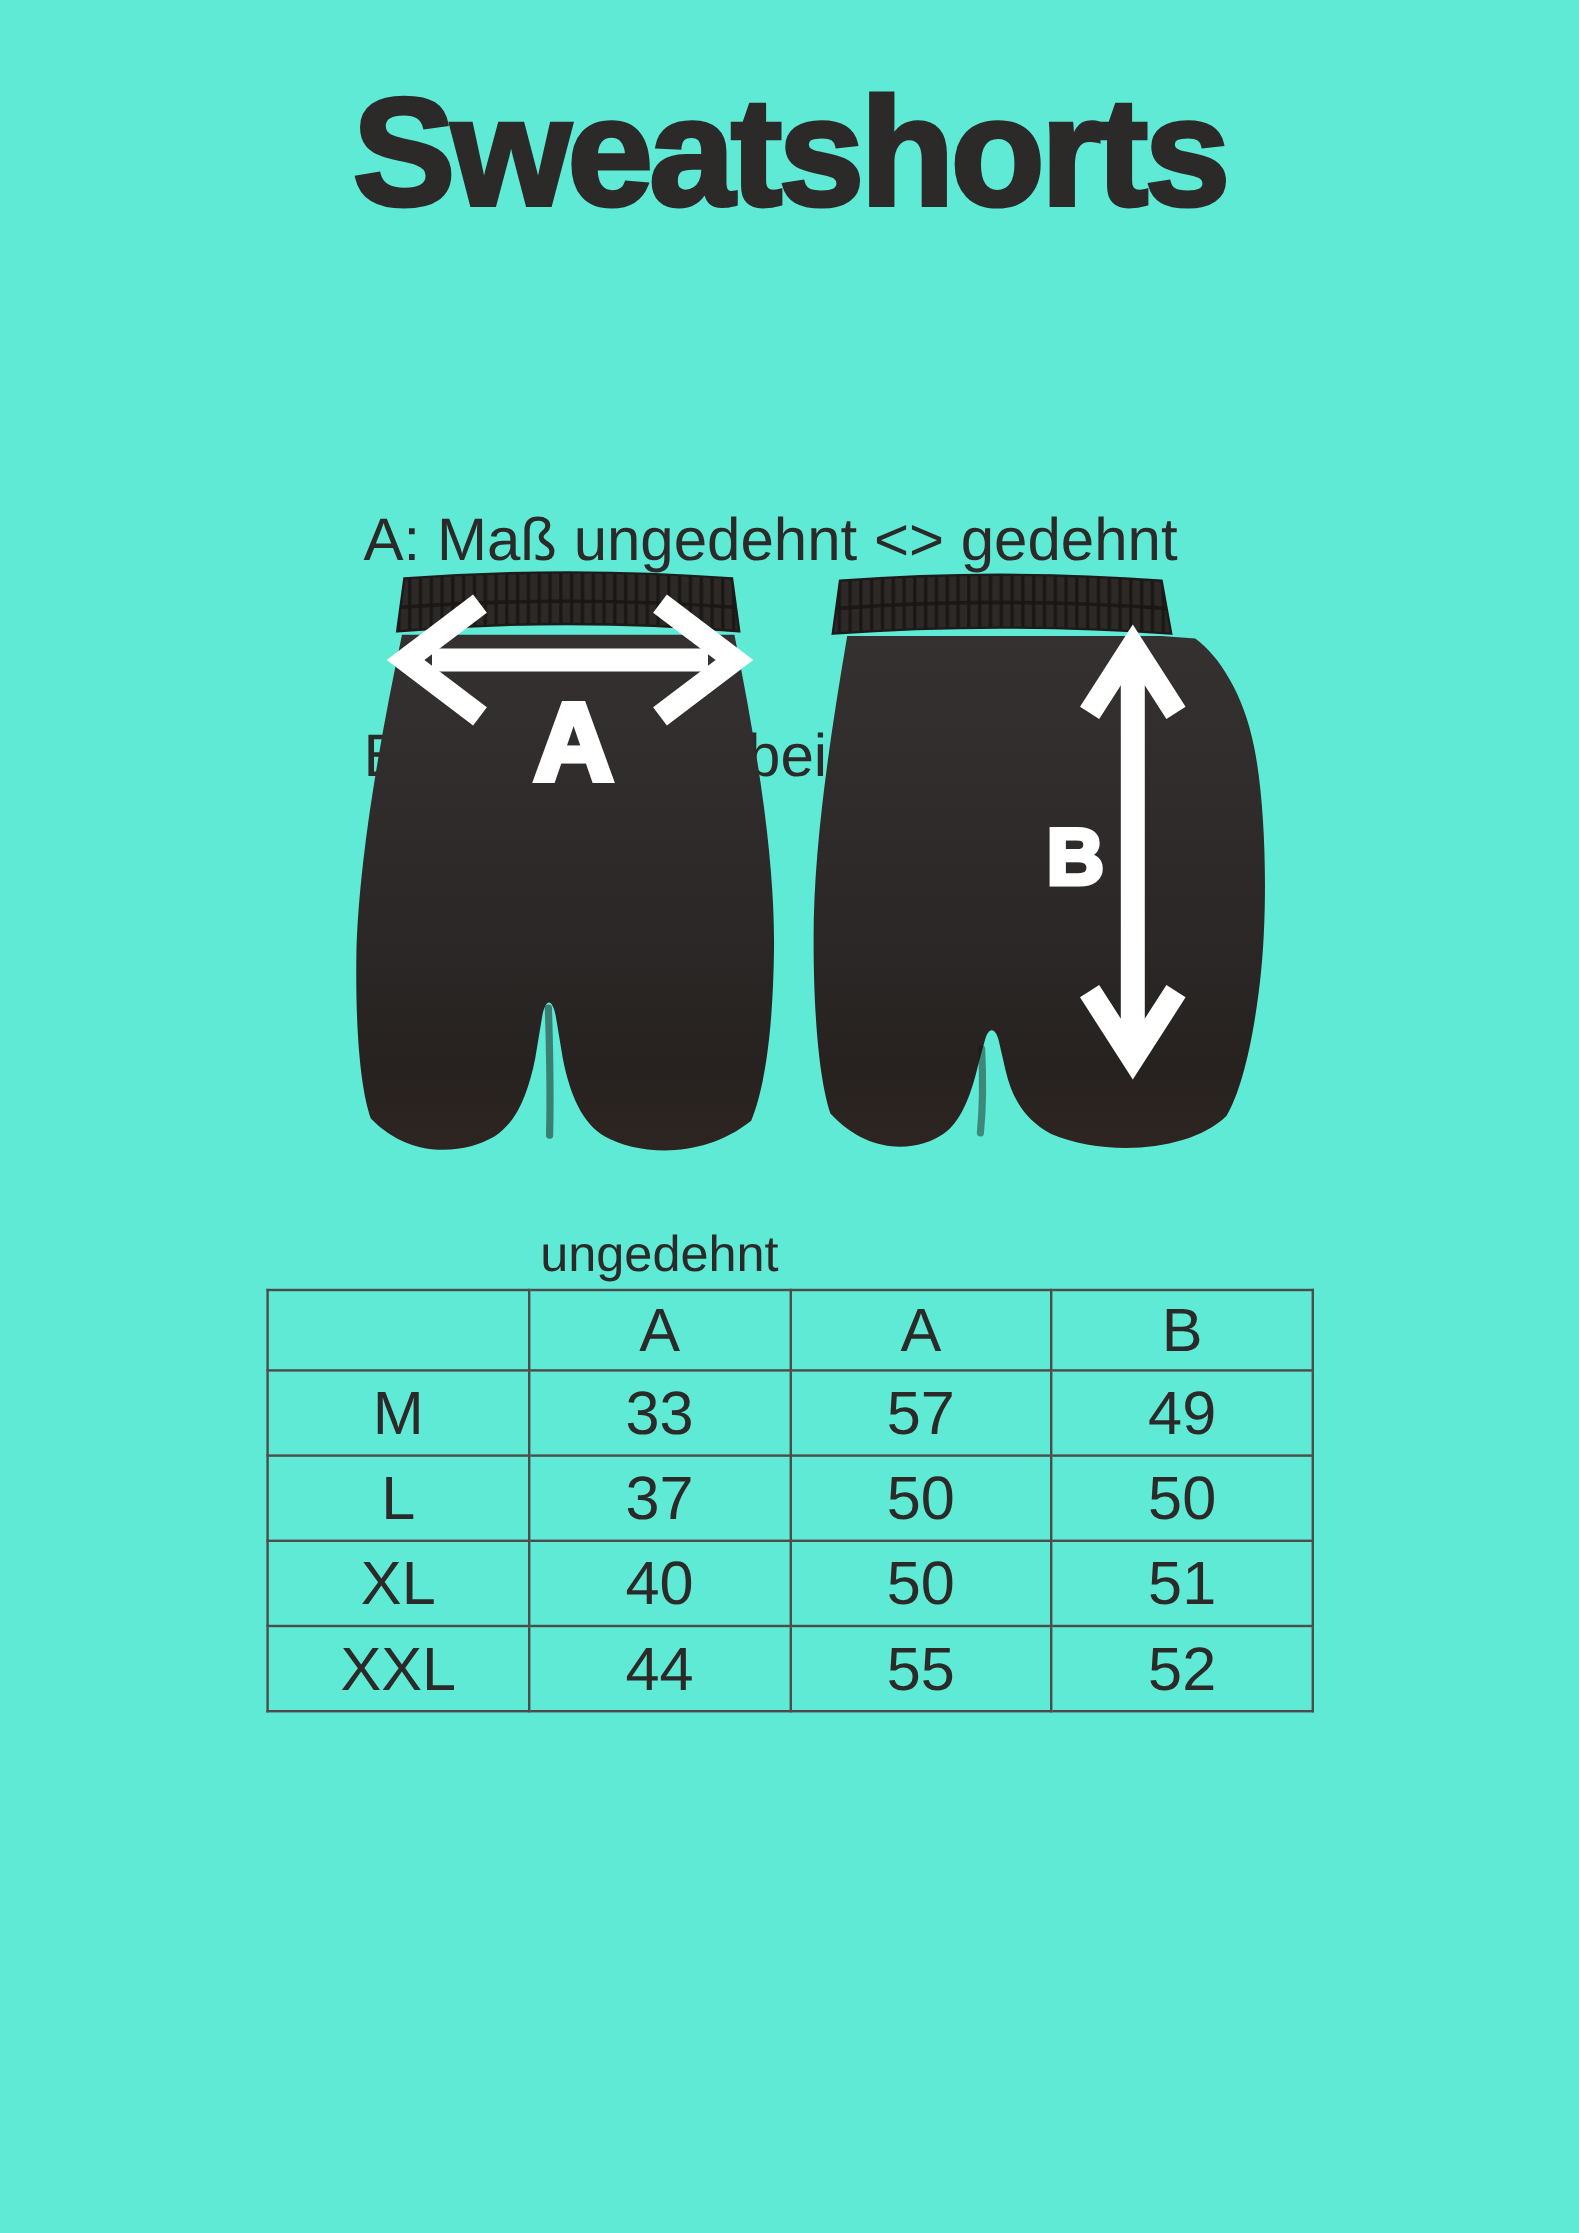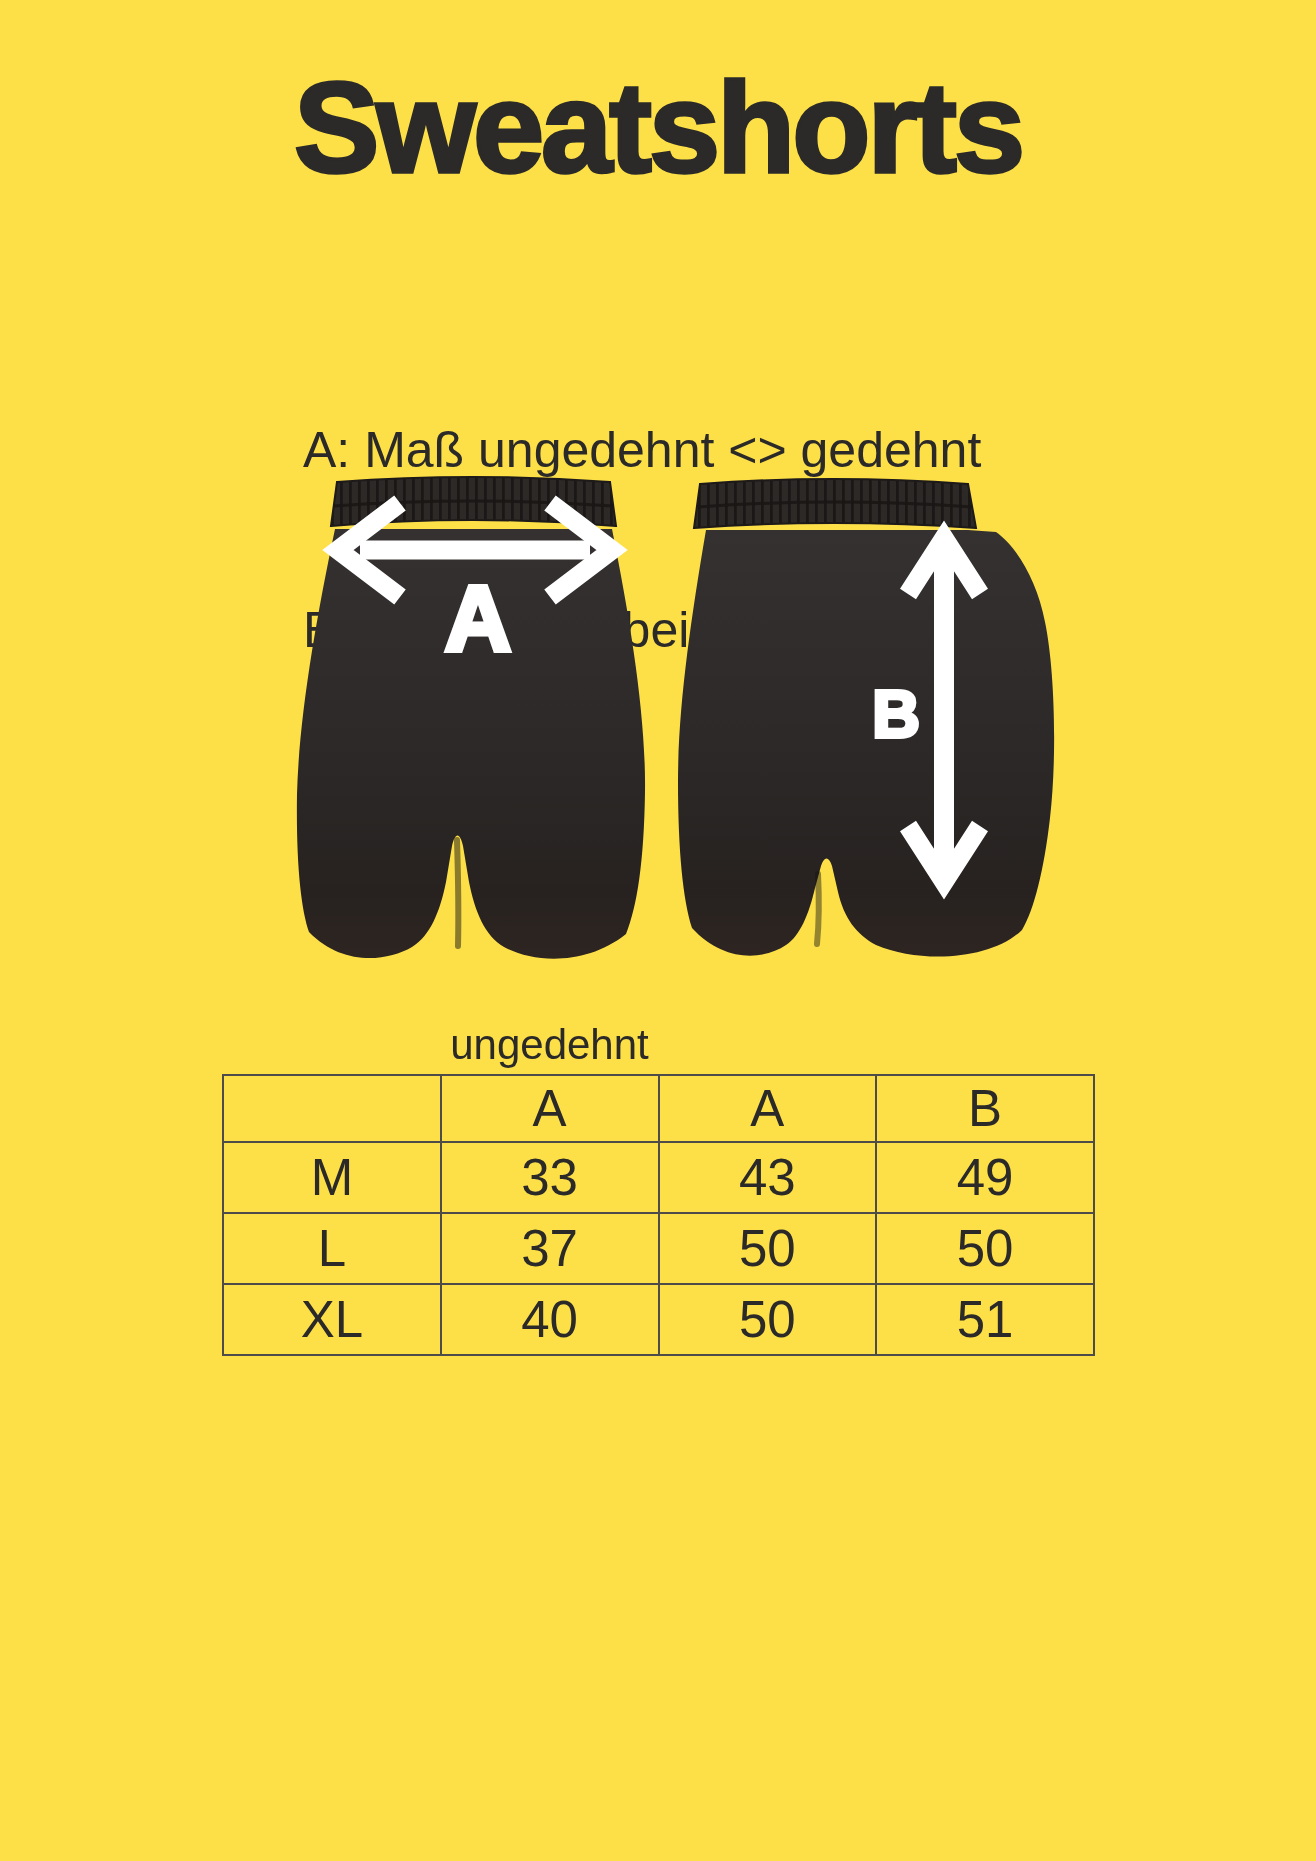--- a/index.html
+++ b/index.html
@@ -1,19 +1,19 @@
 <!DOCTYPE html>
 <html><head>
 <meta charset="utf-8">
 <title>Sweatshorts</title>
 <style>
   * { margin:0; padding:0; box-sizing:border-box; }
   html,body { background:#ffffff; }
   .page {
-    position:relative; width:1316px; height:1861px; background:#fde047;
+    position:relative; width:1316px; height:1861px; background:#5eead4;
     font-family:"Liberation Sans", sans-serif; color:#2b2a29; overflow:hidden;
   }
   .title {
     position:absolute; top:64px; left:0; width:100%;
     text-align:center; font-size:128px; font-weight:bold; line-height:1;
     letter-spacing:-3px; -webkit-text-stroke:3.5px #2b2a29;
   }
   .legend {
     position:absolute; left:303px; top:300px;
     font-size:50px; line-height:60px; white-space:pre;
@@ -125,32 +125,38 @@
     <tbody>
         <tr class="hdr">
       <td></td>
       <td>A</td>
       <td>A</td>
       <td>B</td>
     </tr>
     <tr>
       <td>M</td>
       <td>33</td>
-      <td>43</td>
+      <td>57</td>
       <td>49</td>
     </tr>
     <tr>
       <td>L</td>
       <td>37</td>
       <td>50</td>
       <td>50</td>
     </tr>
     <tr>
       <td>XL</td>
       <td>40</td>
       <td>50</td>
       <td>51</td>
     </tr>
+    <tr>
+      <td>XXL</td>
+      <td>44</td>
+      <td>55</td>
+      <td>52</td>
+    </tr>
   </tbody>
     </table>
 
 
 </div>
 
 </body></html>

